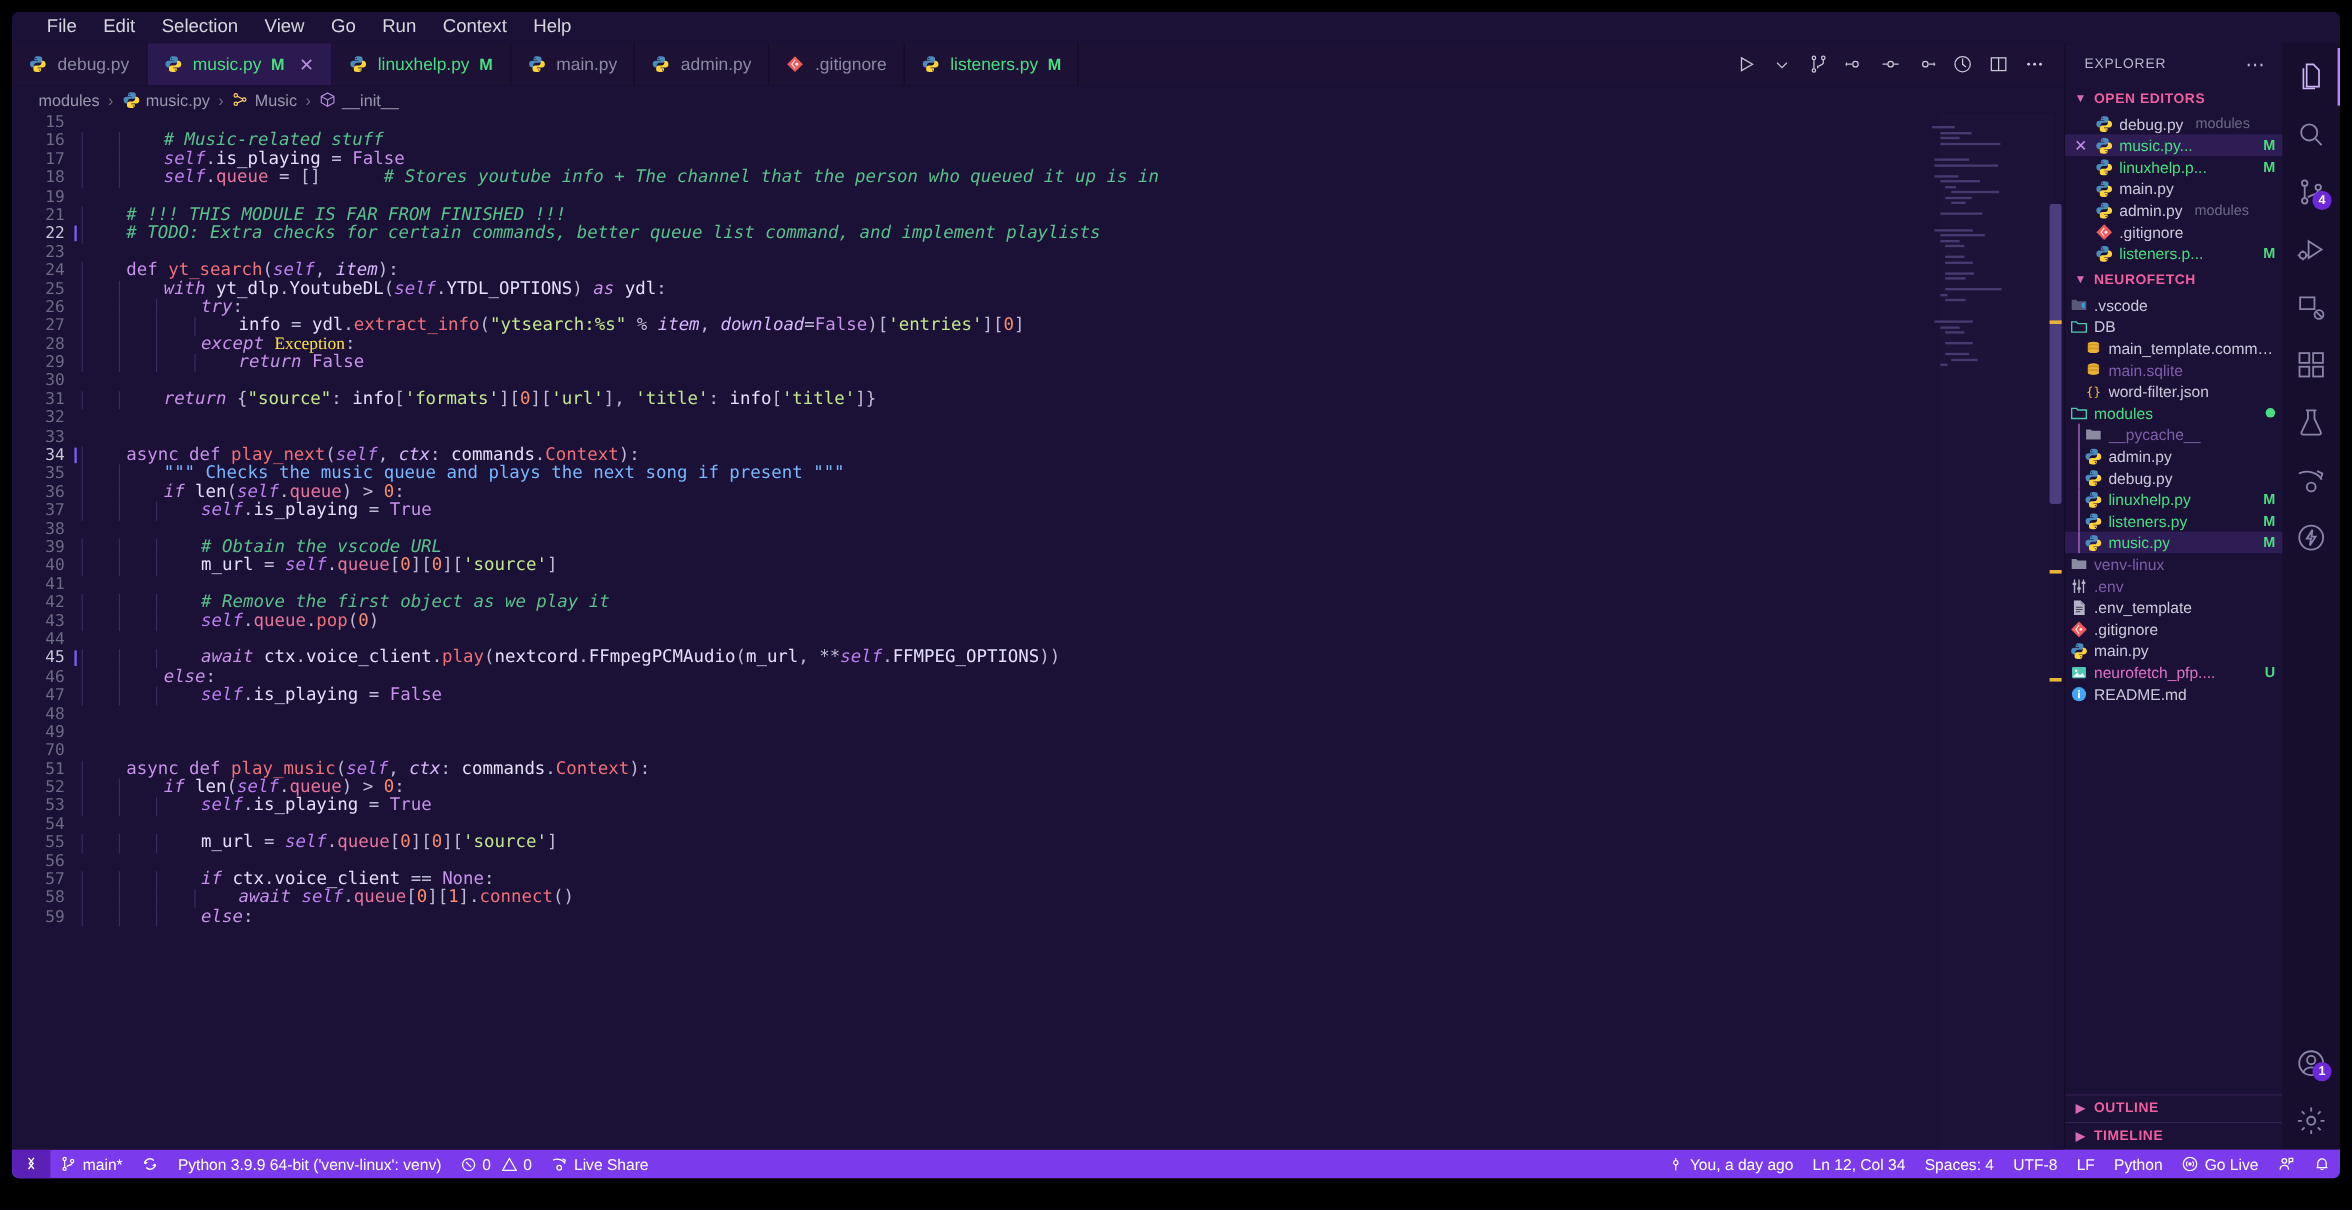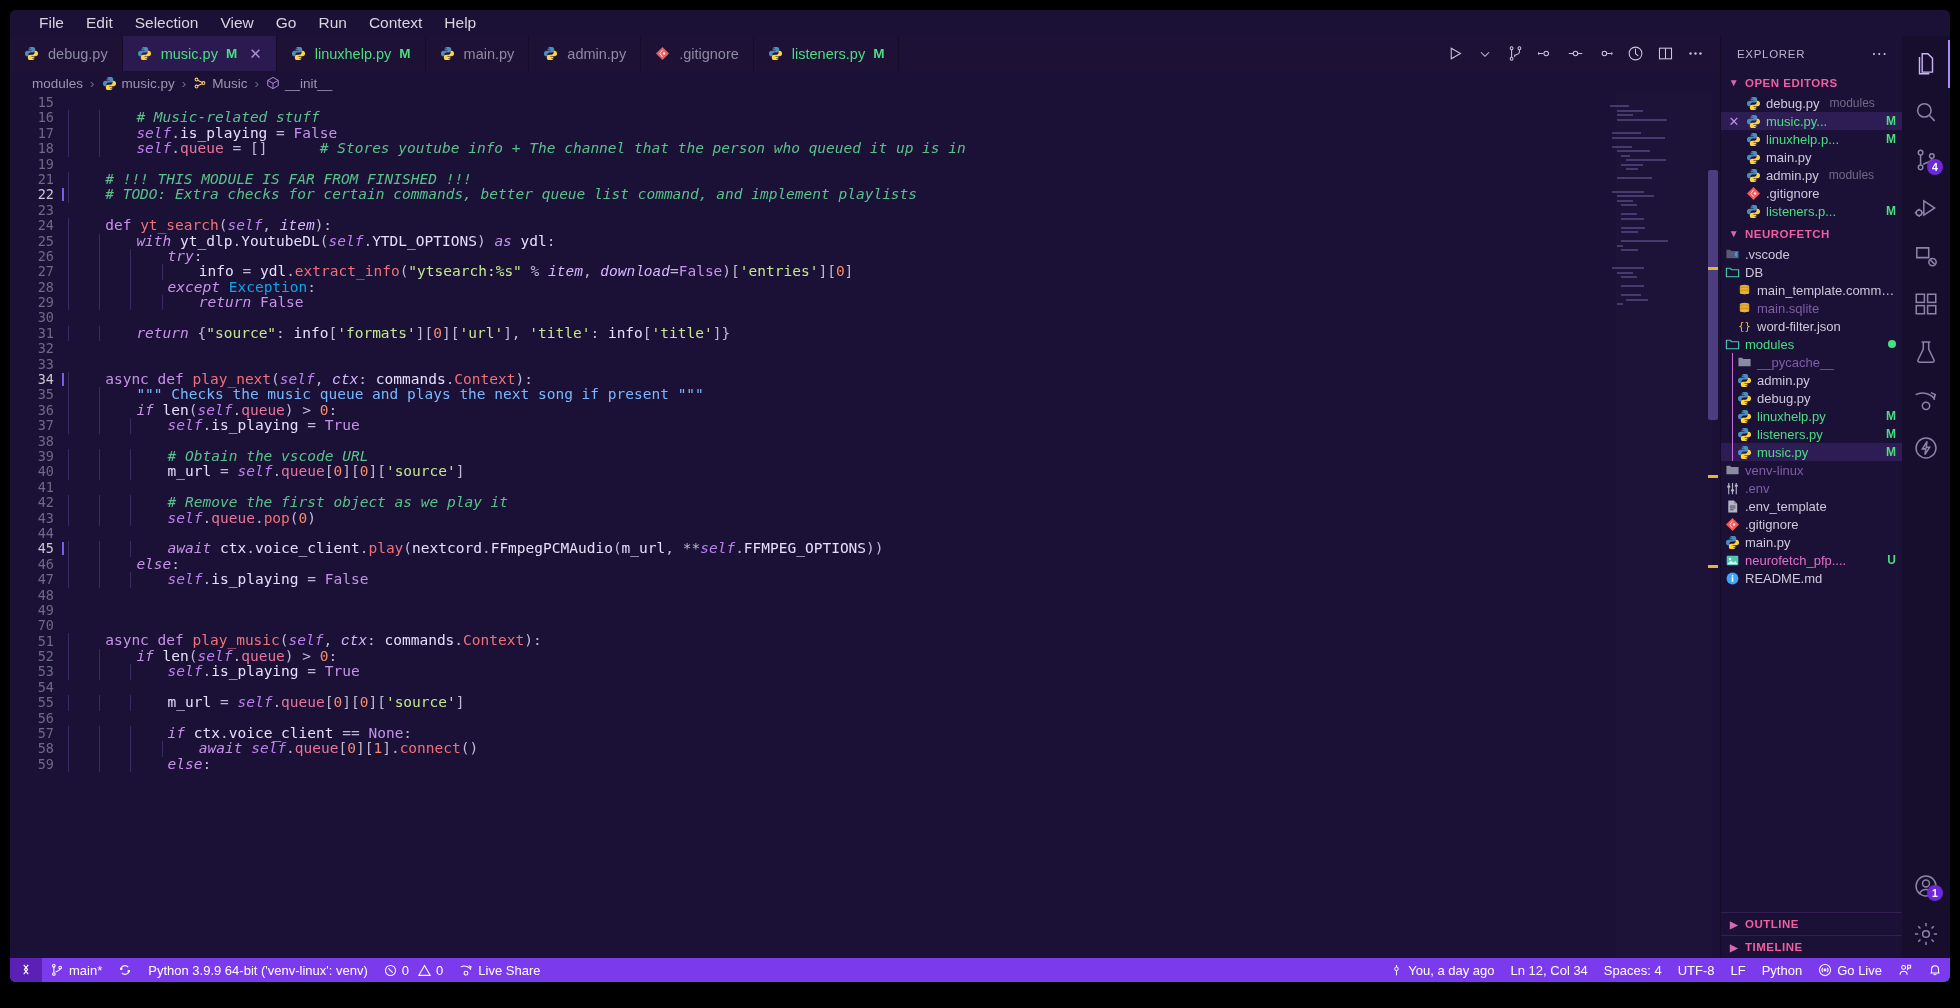--- a/index.html
+++ b/index.html
@@ -83,25 +83,25 @@
   
   .kw   { color:#c792ea; font-style:italic; }
   .kw2  { color:#c792ea; }
   .fn   { color:#f07178; }
   .str  { color:#c3e88d; }
   .num  { color:#f78c6c; }
   .cmt  { color:#59c18a; font-style:italic; }
   .var  { color:#e6dffb; }
   .self { color:#bb80f0; font-style:italic; }
   .prop { color:#e8759c; }
-  .cls  { color:#0ea5e9; }
+  .cls  { color:#fde047;font-family:Liberation Serif, serif; }
   .pun  { color:#bfbad4; }
   .bool { color:#c792ea; }
   .doc  { color:#79b8ff; }
-  .param{ color:#d8b8ff; font-style:italic;font-family:Liberation Mono, monospace; }
+  .param{ color:#d8b8ff; font-style:italic; }
 
   
   .minimap { position:absolute; right:14px; top:0; width:100px; height:100%; }
   .mmline { position:absolute; height:2px; background:#4b3f78; opacity:.85; }
   .mmslider { position:absolute; right:0; top:0; width:12px; background:#3a2a63; opacity:.4;}
   .vscroll { position:absolute; right:0; top:0; width:14px; height:100%; background:transparent;}
   .vthumb { position:absolute; right:2px; width:10px; background:#4c3d7e; border-radius:2px;}
   .overviewmark { position:absolute; right:2px; width:10px; height:3px; }
 
   

